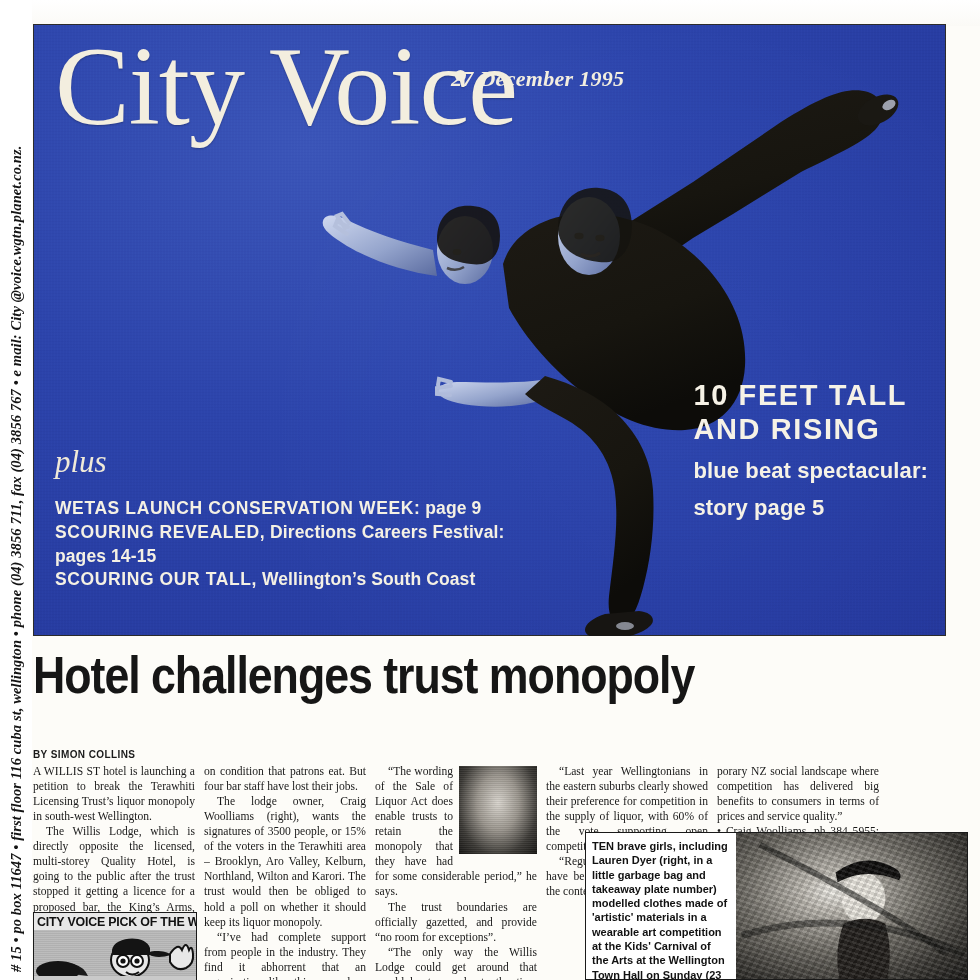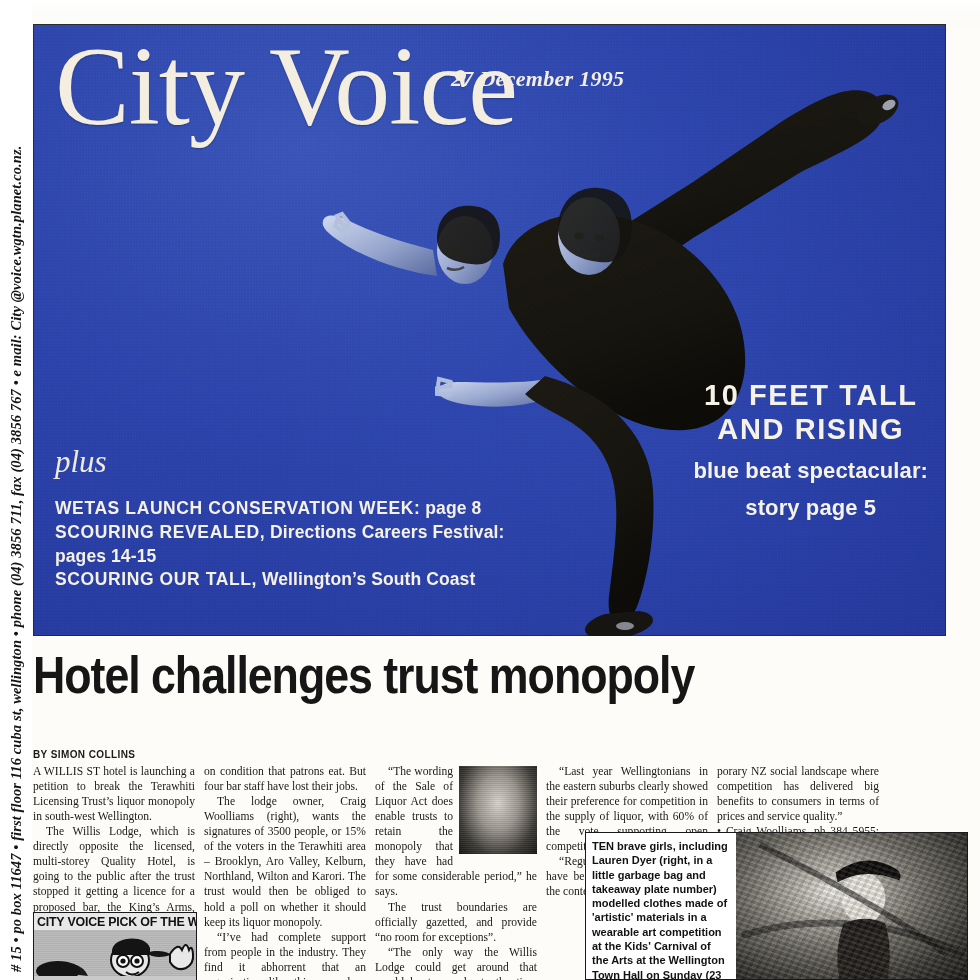--- a/index.html
+++ b/index.html
@@ -150,21 +150,21 @@
   .teaser .rest {
     font-weight: 700;
   }
 
   
   #cover-promo {
     position: absolute;
     right: 18px;
     top: 355px;
     z-index: 5;
-    text-align: center;
+    text-align: left;
     color: #f6f2e6;
     font-family: "Liberation Sans", sans-serif;
   }
   #promo-l1, #promo-l2 {
     font-weight: 700;
     font-size: 29px;
     line-height: 1.17;
     letter-spacing: 1.6px;
   }
   #promo-l3 {
@@ -398,21 +398,21 @@
     </svg>
 
     <div id="masthead">City Voice</div>
     <div id="date-dot"></div>
     <div id="issue-date">27 December 1995</div>
 
     <div id="plus-block">
       <div id="plus-word">plus</div>
 
       <div class="teaser">
-        <span class="cap">WETAS LAUNCH CONSERVATION WEEK:</span><span class="rest"> page 8</span>
+        <span class="cap">WETAS LAUNCH CONSERVATION WEEK:</span><span class="rest"> page 9</span>
       </div>
       <div class="teaser">
         <span class="cap">SCOURING REVEALED,</span><span class="rest"> Directions Careers Festival:</span>
       </div>
       <div class="teaser">
         <span class="rest">pages 14-15</span>
       </div>
       <div class="teaser">
         <span class="cap">SCOURING OUR TALL,</span><span class="rest"> Wellington’s South Coast</span>
       </div>

